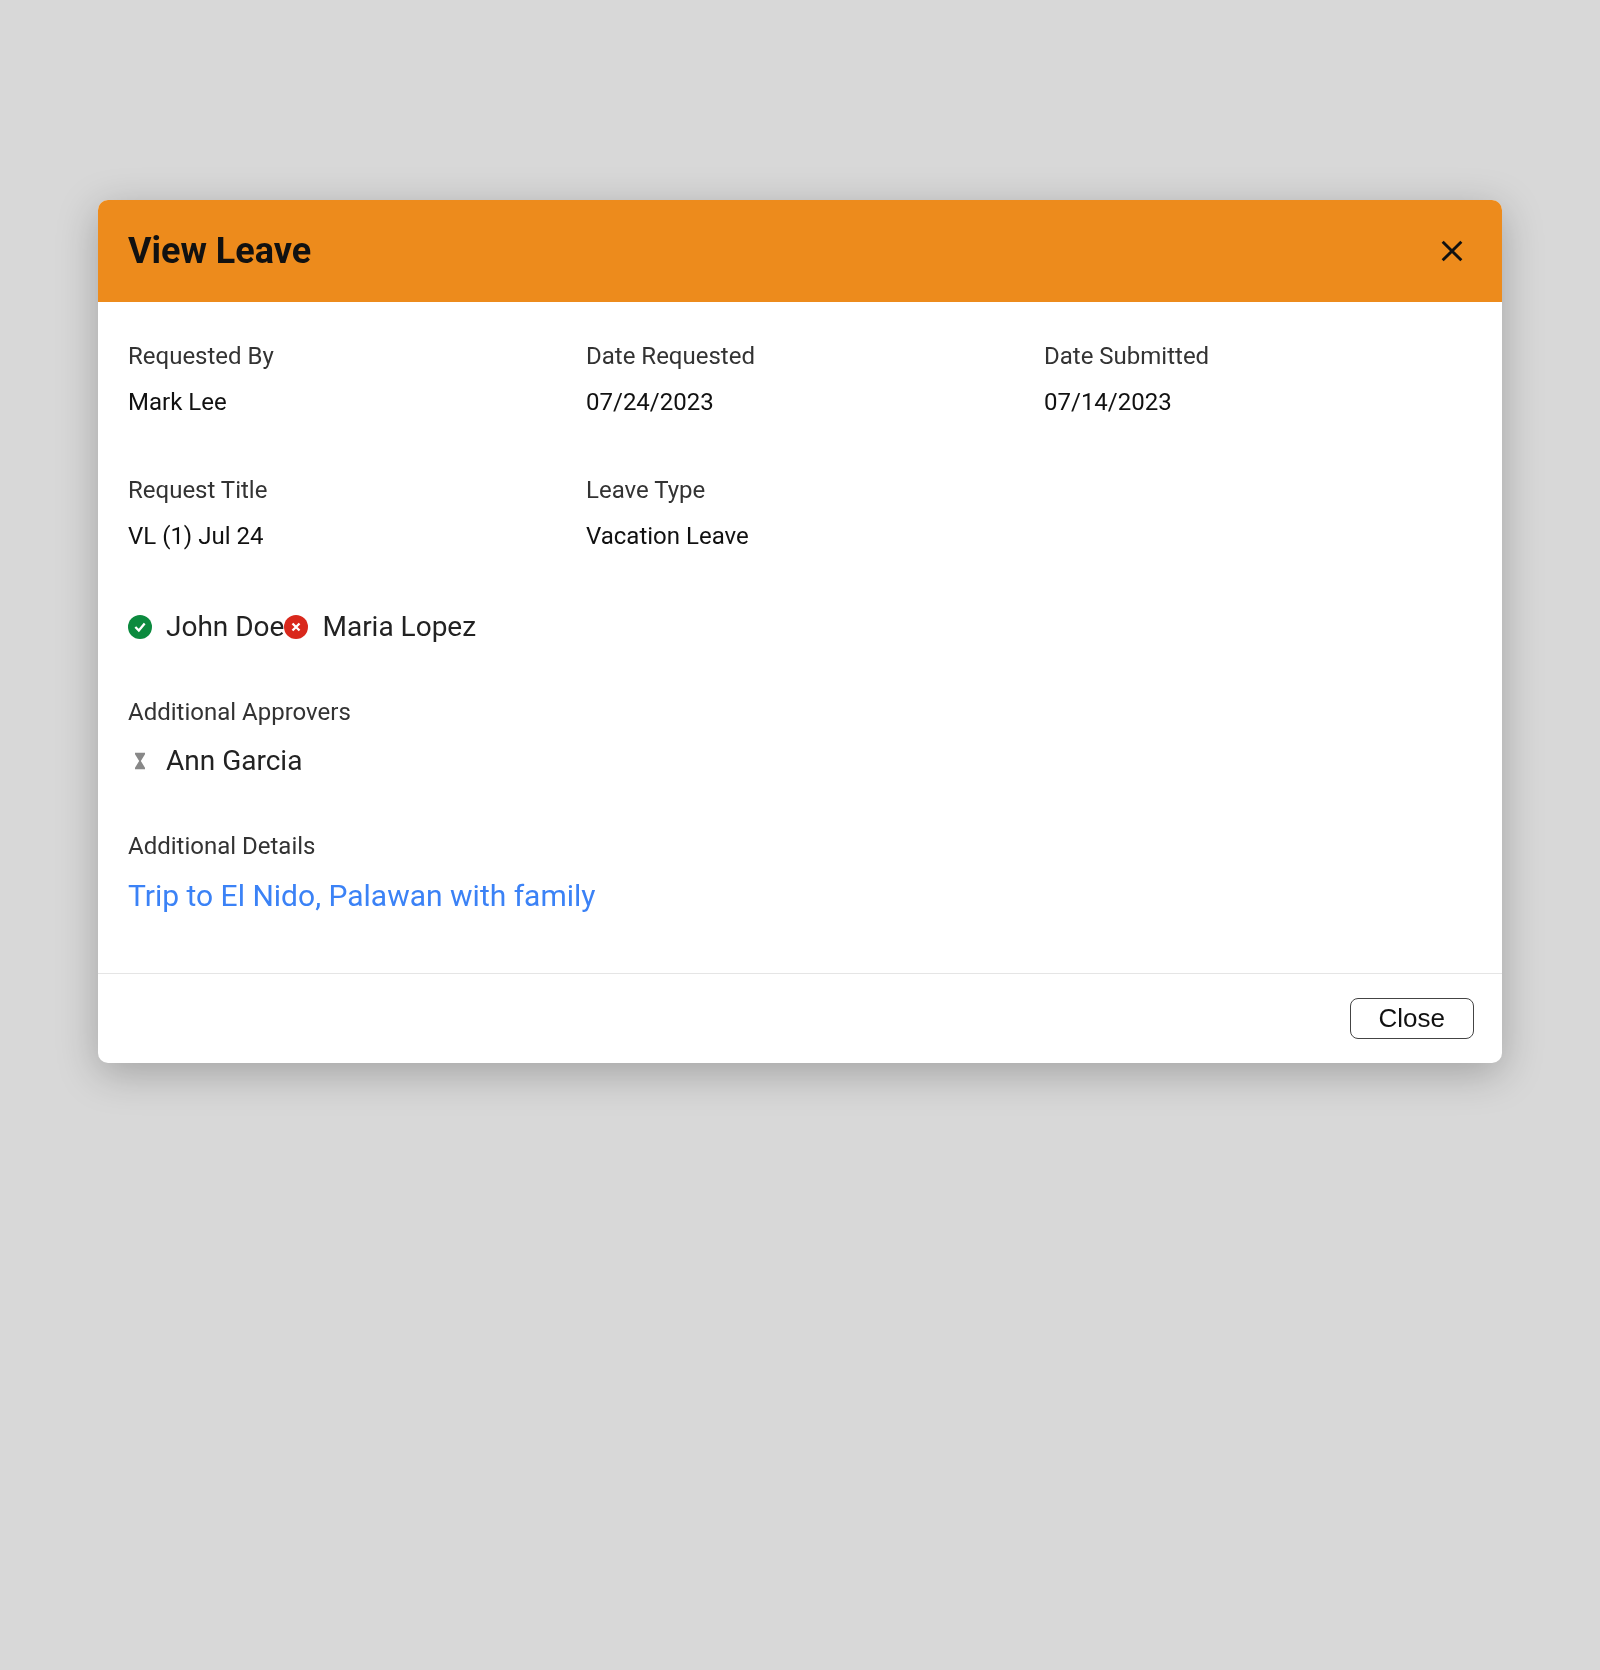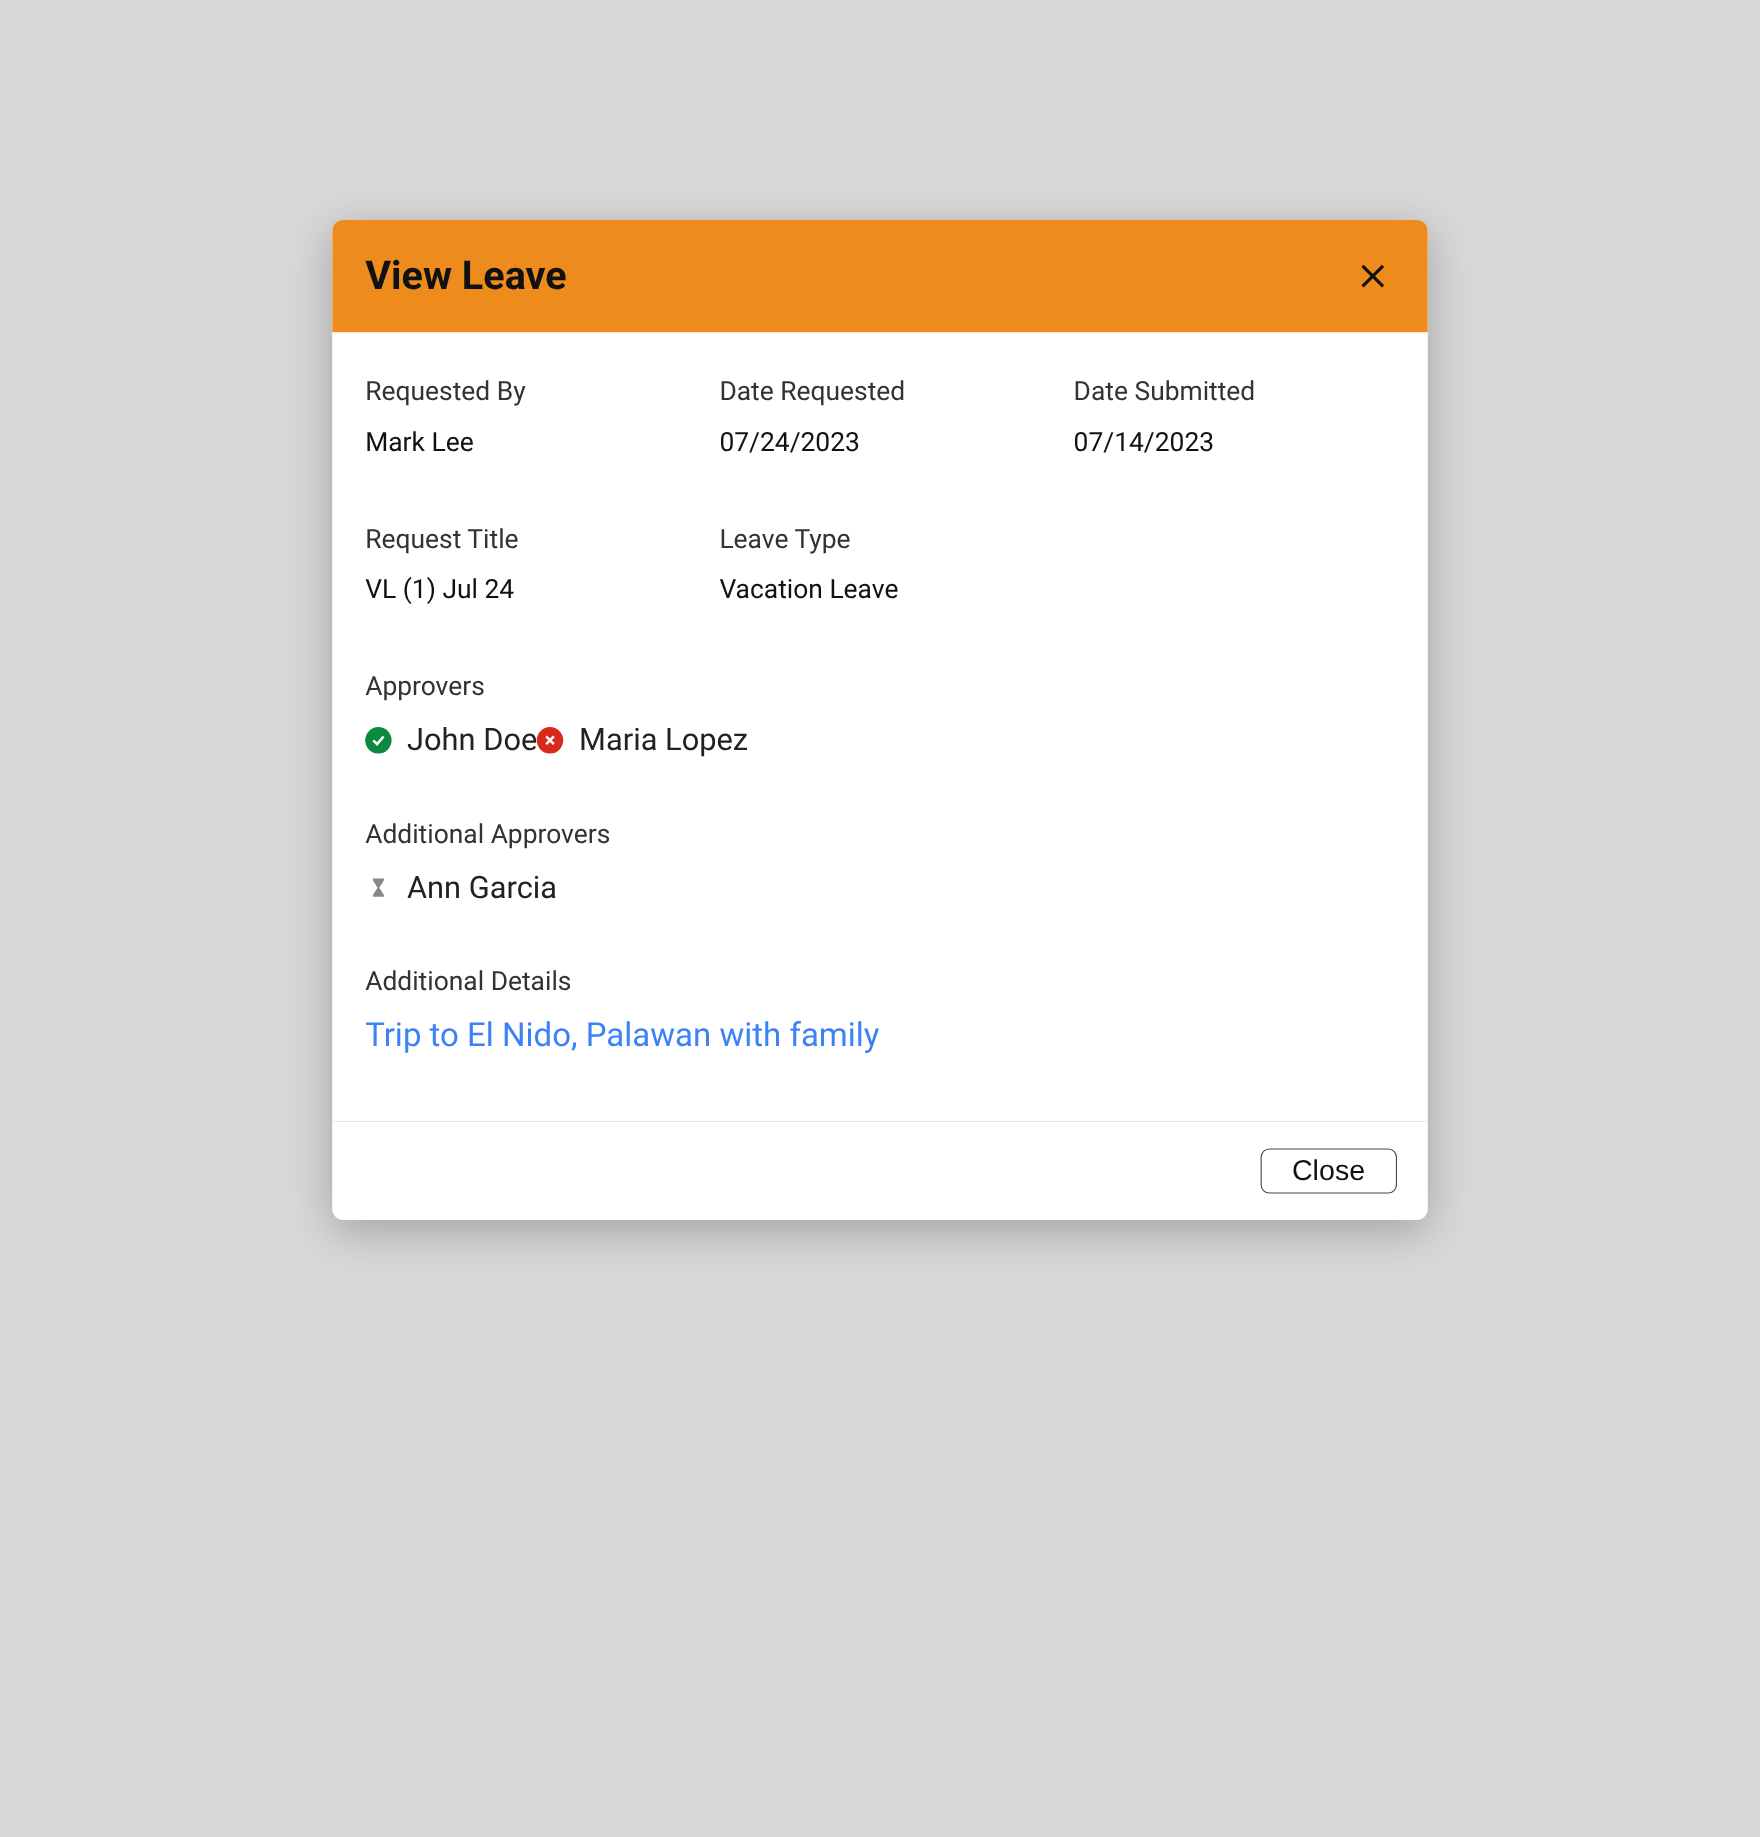--- a/index.html
+++ b/index.html
@@ -7,21 +7,21 @@
     font-family: -apple-system, BlinkMacSystemFont, "Segoe UI", Roboto, "Helvetica Neue", Arial, sans-serif;
     background: #d8d8d8;
     width: 1600px;
     height: 1670px;
     display: flex;
     align-items: flex-start;
     justify-content: center;
     padding-top: 200px;
   }
   .modal {
-    width: 996px;
+    width: 1404px;
     background: #fff;
     border-radius: 10px;
     box-shadow: 0 10px 40px rgba(0,0,0,0.25);
     overflow: hidden;
     display: flex;
     flex-direction: column;
   }
   .modal-header {
     background: #ed8b1c;
     display: flex;
@@ -151,21 +151,20 @@
         <div class="field-label">Request Title</div>
         <div class="field-value">VL (1) Jul 24</div>
       </div>
       <div>
         <div class="field-label">Leave Type</div>
         <div class="field-value">Vacation Leave</div>
       </div>
     </div>
 
     <div class="section">
-      <div class="field-label">Approvers</div>
       <div class="approver-row">
         <div class="approver">
           <span class="status-icon status-approved">
             <svg viewBox="0 0 24 24" fill="none" stroke="#fff" stroke-width="4">
                 <path d="M4 12 L10 18 L20 6"></path>
               </svg>
           </span>
           <span>John Doe</span>
         </div>
         <div class="approver">

